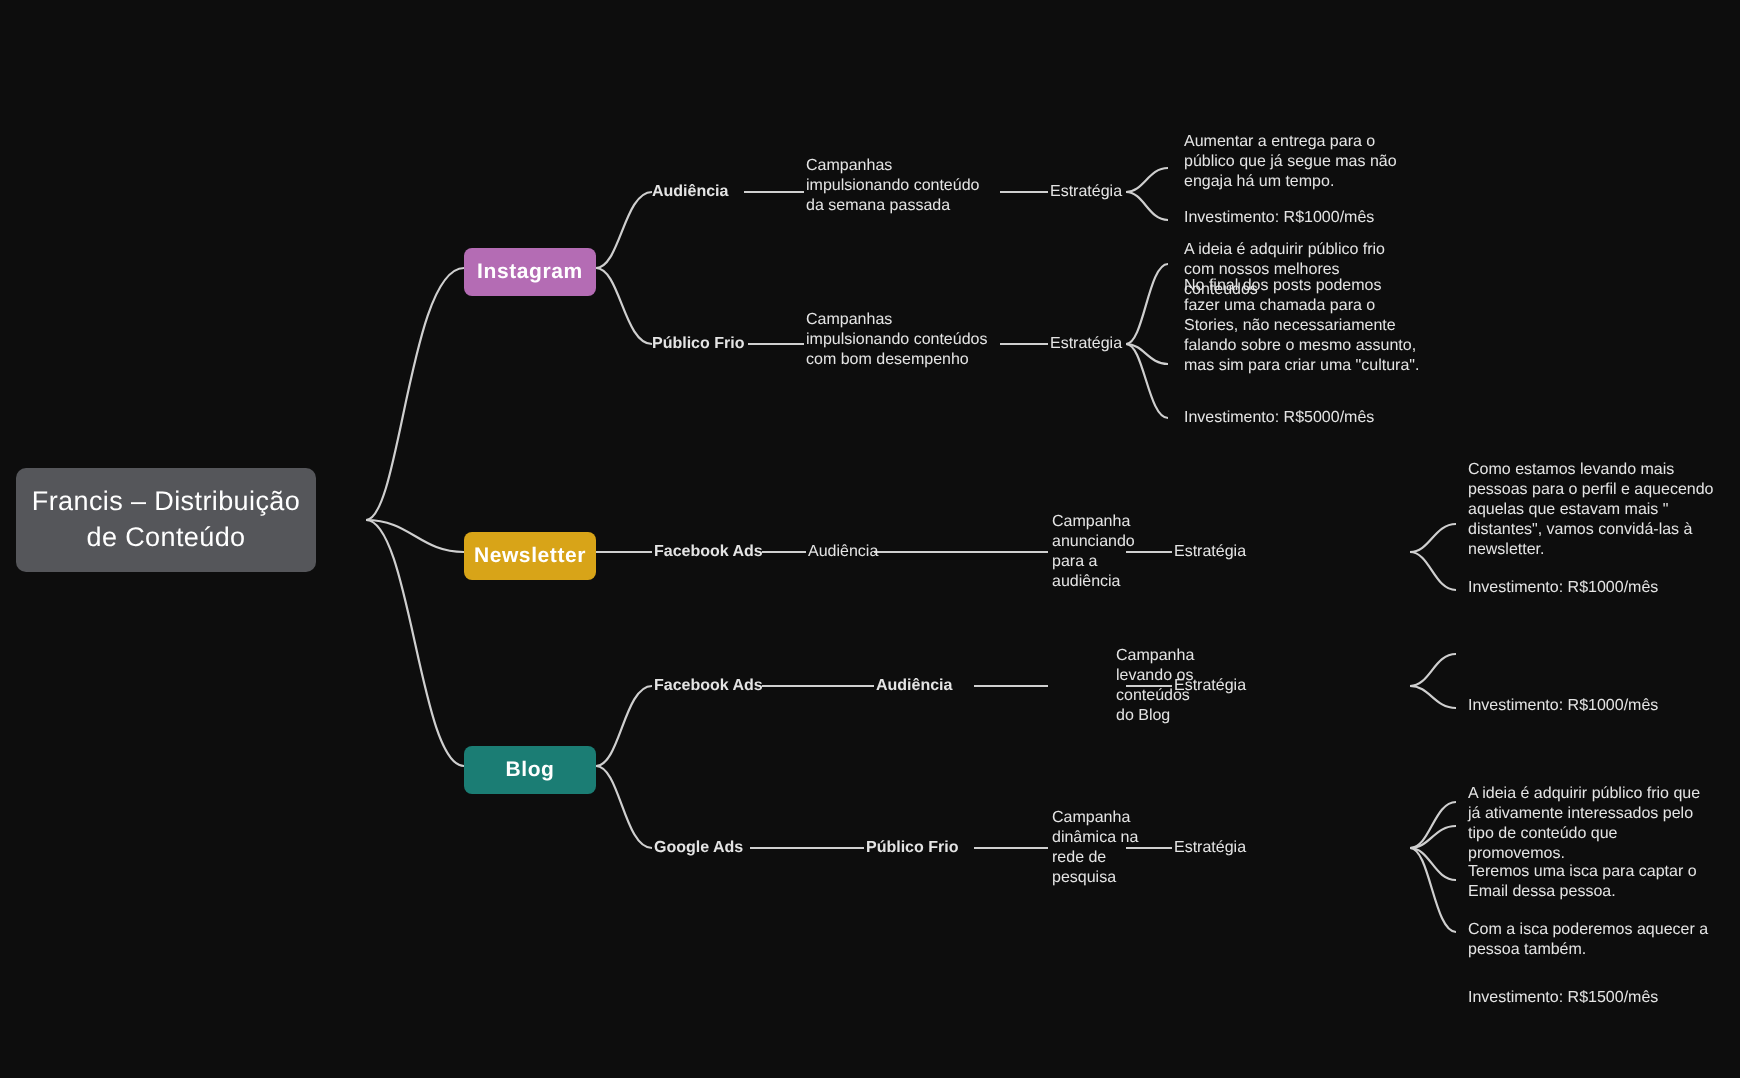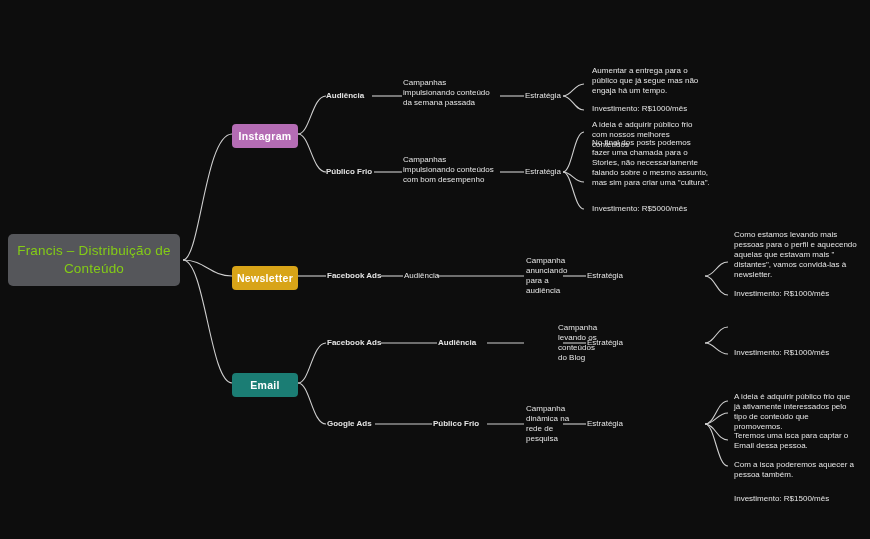--- a/index.html
+++ b/index.html
@@ -25,29 +25,29 @@
   }
   .node {
     position: absolute;
     box-sizing: border-box;
     color: #e8e8e8;
   }
   
   .root-node {
     left: 8px;
     top: 234px;
-    width: 172px;
+    width: 150px;
     height: 52px;
     background: #55565a;
     border-radius: 5px;
     display: flex;
     align-items: center;
     justify-content: center;
     text-align: center;
-    color: #84cc16;
+    color: #ffffff;
     font-size: 13.5px;
     line-height: 18px;
     letter-spacing: 0.2px;
   }
   
   .pill {
     border-radius: 4px;
     display: flex;
     align-items: center;
     justify-content: center;
@@ -153,21 +153,21 @@
     <span>Francis – Distribuição de Conteúdo</span>
   </div>
 
   <div class="node pill pill-instagram">
     <span>Instagram</span>
   </div>
   <div class="node pill pill-newsletter">
     <span>Newsletter</span>
   </div>
   <div class="node pill pill-blog">
-    <span>Email</span>
+    <span>Blog</span>
   </div>
 
   <div class="node txt txt-b center" style="left:326px; top:88px; width:48px; height:16px;">
     <span class="lbl">Audiência</span>
   </div>
 
   <div class="node txt" style="left:403px; top:78px; width:96px;">
     <span class="wrap">Campanhas impulsionando conteúdo da semana passada</span>
   </div>
 

